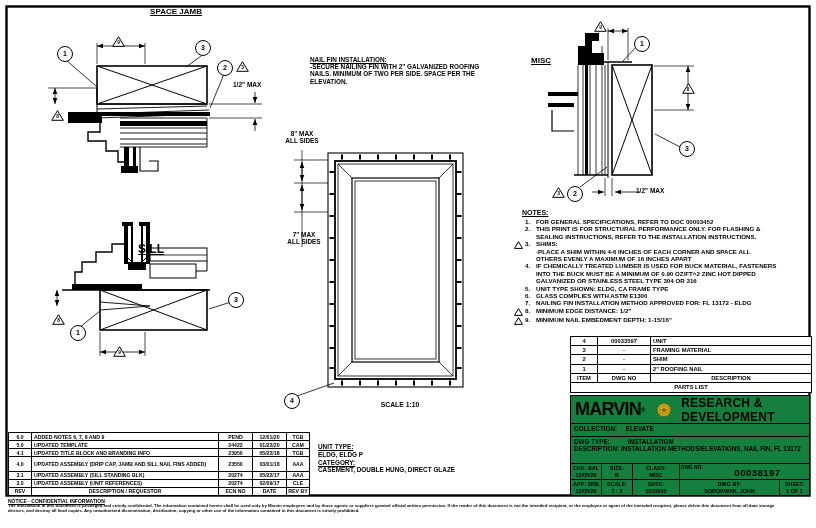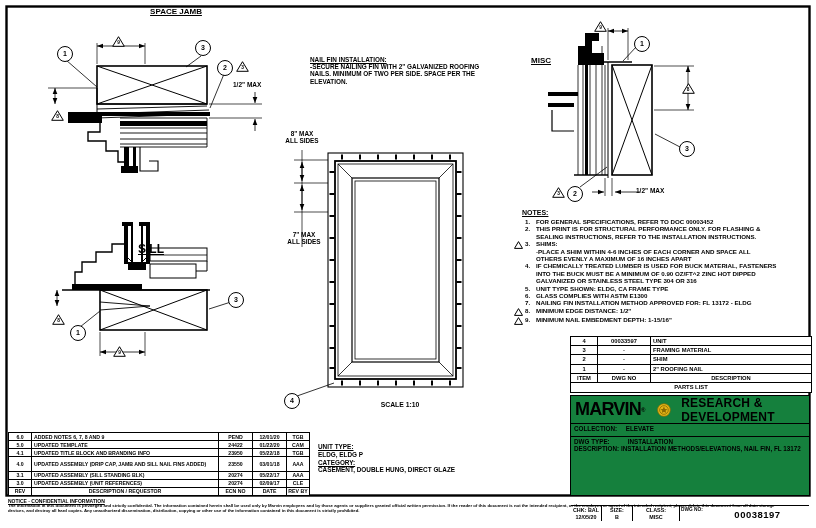--- a/index.html
+++ b/index.html
@@ -34,21 +34,21 @@
   #titleblock{position:absolute;left:570px;top:395px;width:240px;height:101px;border:1.5px solid #000;box-sizing:border-box;background:#15803d;}
   .tb-logo{height:27px;display:flex;align-items:center;padding:0 4px;}
   .brand{font-weight:bold;font-size:18px;letter-spacing:-0.8px;}
   .reg{font-size:6px;vertical-align:super;font-weight:bold;}
   .seal{margin-left:12px;}
   .dept{margin-left:10px;font-weight:bold;font-size:12px;letter-spacing:0.2px;}
   .tb-row{border-top:1.5px solid #000;padding:1px 3px;font-weight:bold;font-size:6.3px;line-height:7.4px;}
   .tb-coll{height:10px;}
   .tb-desc{height:24px;}
   .lbl{display:inline-block;}
-  .tbgrid{display:grid;border-top:1.5px solid #000;height:15px;margin-top:42px;}
+  .tbgrid{display:grid;border-top:1.5px solid #000;height:15px;}
   .tbgrid>div{position:relative;border-left:1px solid #000;overflow:hidden;}
   .tbgrid>div:first-child{border-left:none;}
   .tbgrid .klabel{position:absolute;left:1px;top:1px;font:bold 4.8px "Liberation Sans",sans-serif;}
   .kv1{position:absolute;left:0;right:0;top:1px;text-align:center;font:bold 5.4px "Liberation Sans",sans-serif;}
   .kv2{position:absolute;left:0;right:0;bottom:1px;text-align:center;font:bold 5.4px "Liberation Sans",sans-serif;}
   .kbig{position:absolute;left:26px;right:0;top:3px;text-align:center;font:bold 9.5px "Liberation Sans",sans-serif;letter-spacing:0.5px;}
   .row2{border-top:1px solid #000;}
   
   #disclaimer{position:absolute;left:8px;top:498px;width:770px;}
   #disclaimer .dt{font:bold 5px "Liberation Sans",sans-serif;text-decoration:underline;}

